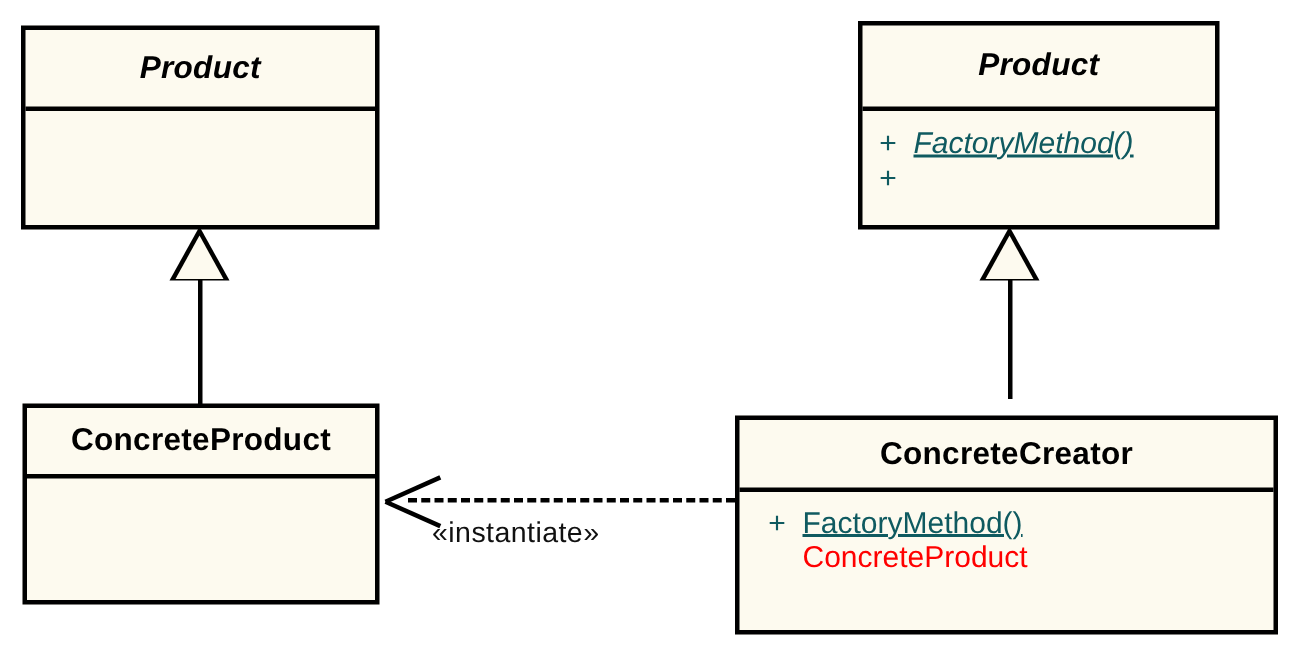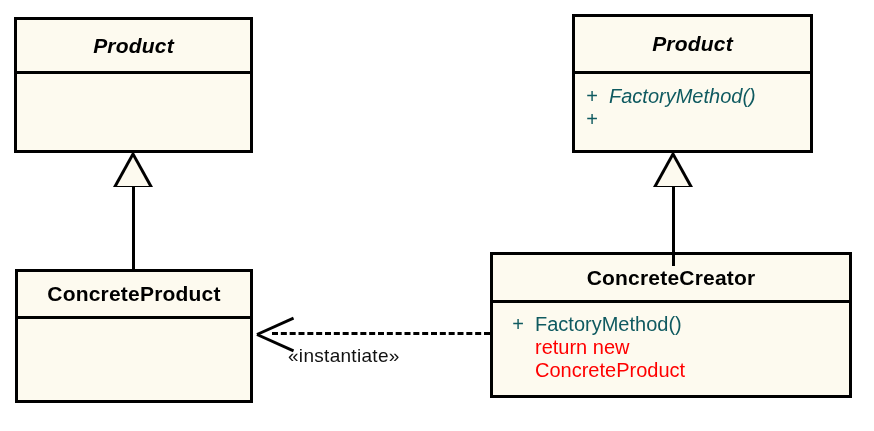--- a/index.html
+++ b/index.html
@@ -64,20 +64,21 @@
     color: #0f5a60;
   }
   .member-vis {
     width: 34px;
     text-align: center;
     flex: 0 0 auto;
     font-weight: normal;
   }
   .member-name {
     flex: 0 0 auto;
+    text-decoration: underline;
   }
   .member-name.abstract {
     font-style: italic;
   }
   .note-row {
     display: flex;
     font-size: 20px;
     line-height: 23px;
     white-space: nowrap;
     color: #ff0000;
@@ -157,31 +158,30 @@
       </div>
     </div>
   </div>
 
   <div class="uml-class" style="left:15px; top:269px; width:238px; height:134px;">
     <div class="uml-title" style="height:44px;">ConcreteProduct</div>
     <div class="uml-divider"></div>
     <div class="uml-body"></div>
   </div>
 
-  <div class="uml-class" style="left:490px; top:252px; width:362px; height:146px;justify-content:space-between;">
+  <div class="uml-class" style="left:490px; top:277px; width:362px; height:146px;justify-content:space-between;">
     <div class="uml-title" style="height:45px;">ConcreteCreator</div>
     <div class="uml-divider"></div>
     <div class="uml-body" style="padding-top:10px; padding-left:8px;">
       <div class="member-row">
         <span class="member-vis">+</span>
         <span class="member-name">FactoryMethod()</span>
       </div>
       <div class="note-row">
         <span class="note-indent"></span>
-        <span>return new</span>
       </div>
       <div class="note-row">
         <span class="note-indent"></span>
         <span>ConcreteProduct</span>
       </div>
     </div>
   </div>
 
   <div class="gen-line" style="left:132px; top:186px; height:84px;"></div>
   <div class="gen-triangle" style="left:113px; top:151px;">

